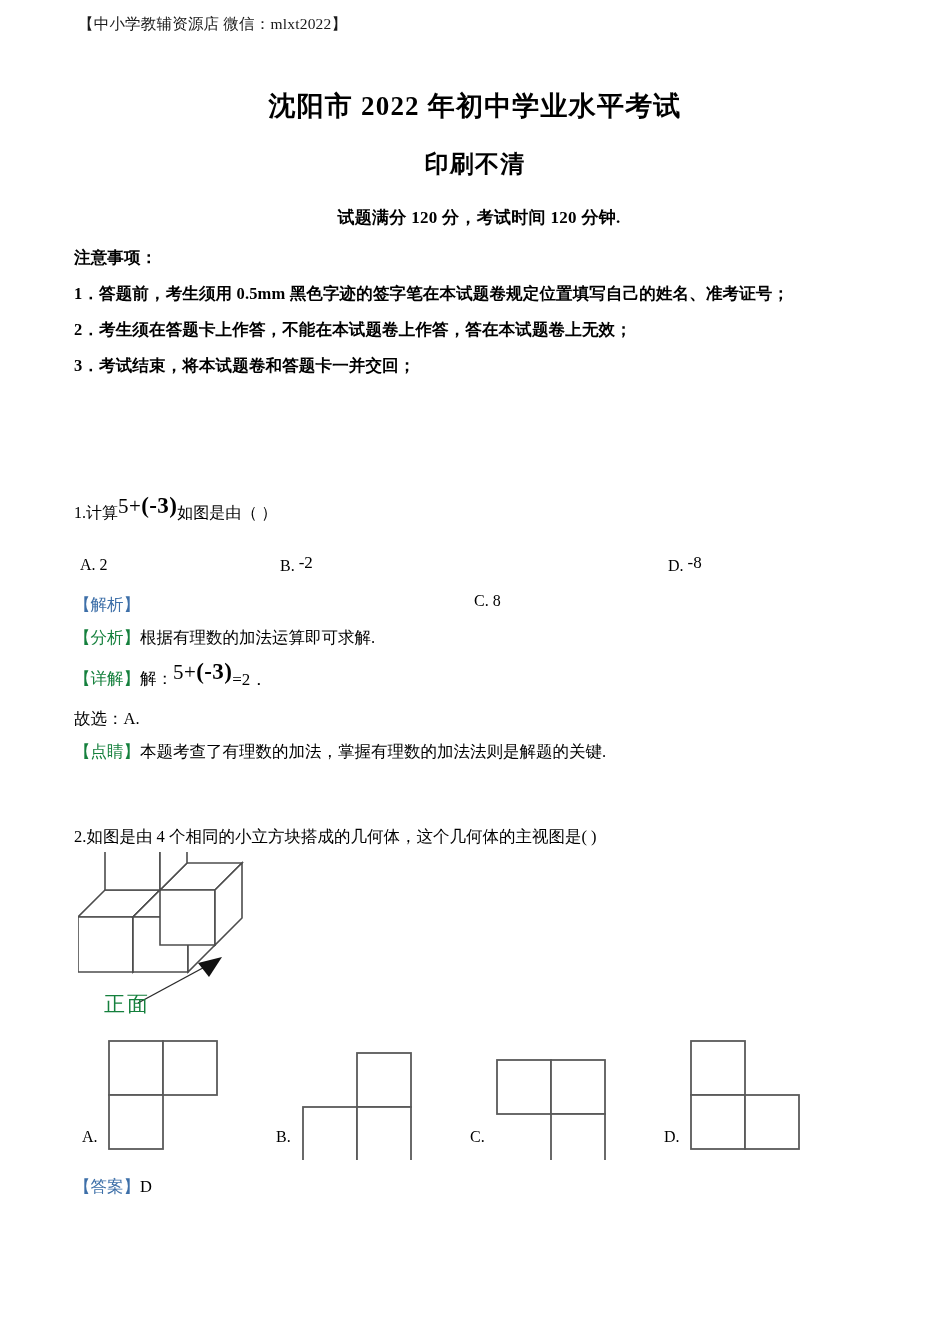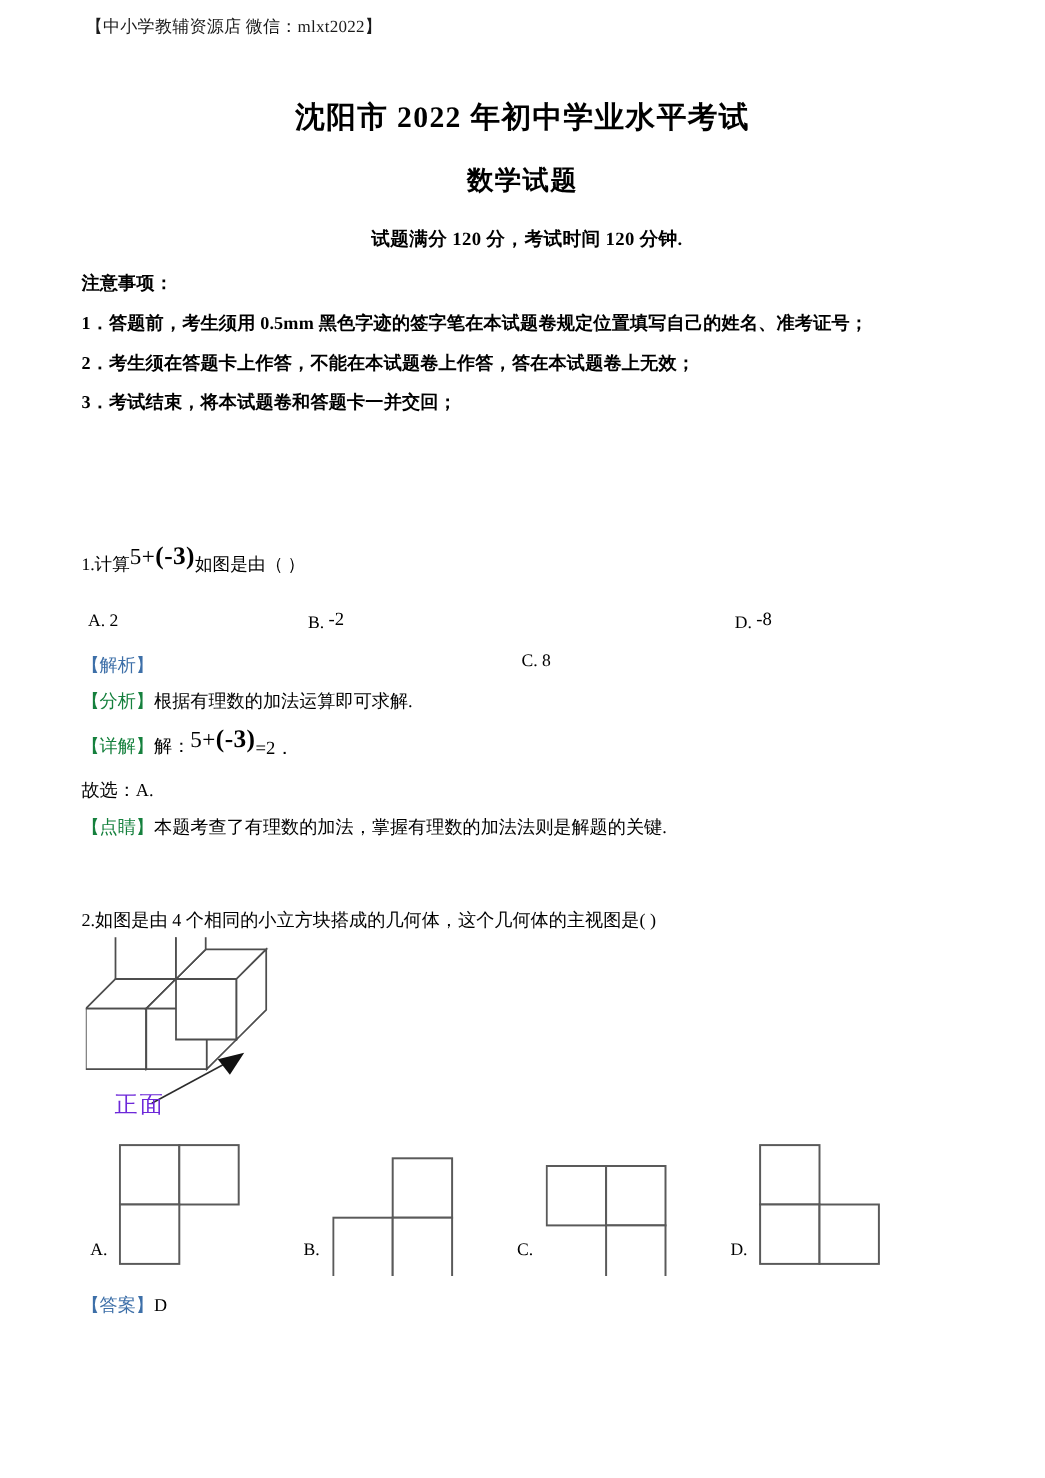--- a/index.html
+++ b/index.html
@@ -169,21 +169,21 @@
   .cube-fig {
     position: absolute;
     left: 78px;
     top: 852px;
   }
   .zhengmian {
     position: absolute;
     left: 104px;
     top: 990px;
     font-size: 21px;
-    color: #6d28d9;
+    color: #15803d;
     letter-spacing: 2px;
     text-align: center;
   }
 
   
   .opt-figs {
     position: absolute;
     left: 74px;
     top: 1040px;
     width: 830px;
@@ -214,21 +214,21 @@
   }
 </style>
 </head>
 <body>
 
 <div class="page">
 
   <div class="shop-line">【中小学教辅资源店 微信：mlxt2022】</div>
 
   <div class="main-title">沈阳市 2022 年初中学业水平考试</div>
-  <div class="sub-title">数学试题</div>
+  <div class="sub-title">印刷不清</div>
   <div class="score-line">试题满分 120 分，考试时间 120 分钟.</div>
 
   <div class="flow">
     <p class="p bold">注意事项：</p>
     <p class="p bold">1．答题前，考生须用 0.5mm 黑色字迹的签字笔在本试题卷规定位置填写自己的姓名、准考证号；</p>
     <p class="p bold">2．考生须在答题卡上作答，不能在本试题卷上作答，答在本试题卷上无效；</p>
     <p class="p bold">3．考试结束，将本试题卷和答题卡一并交回；</p>
   </div>
 
   <div class="q1">

